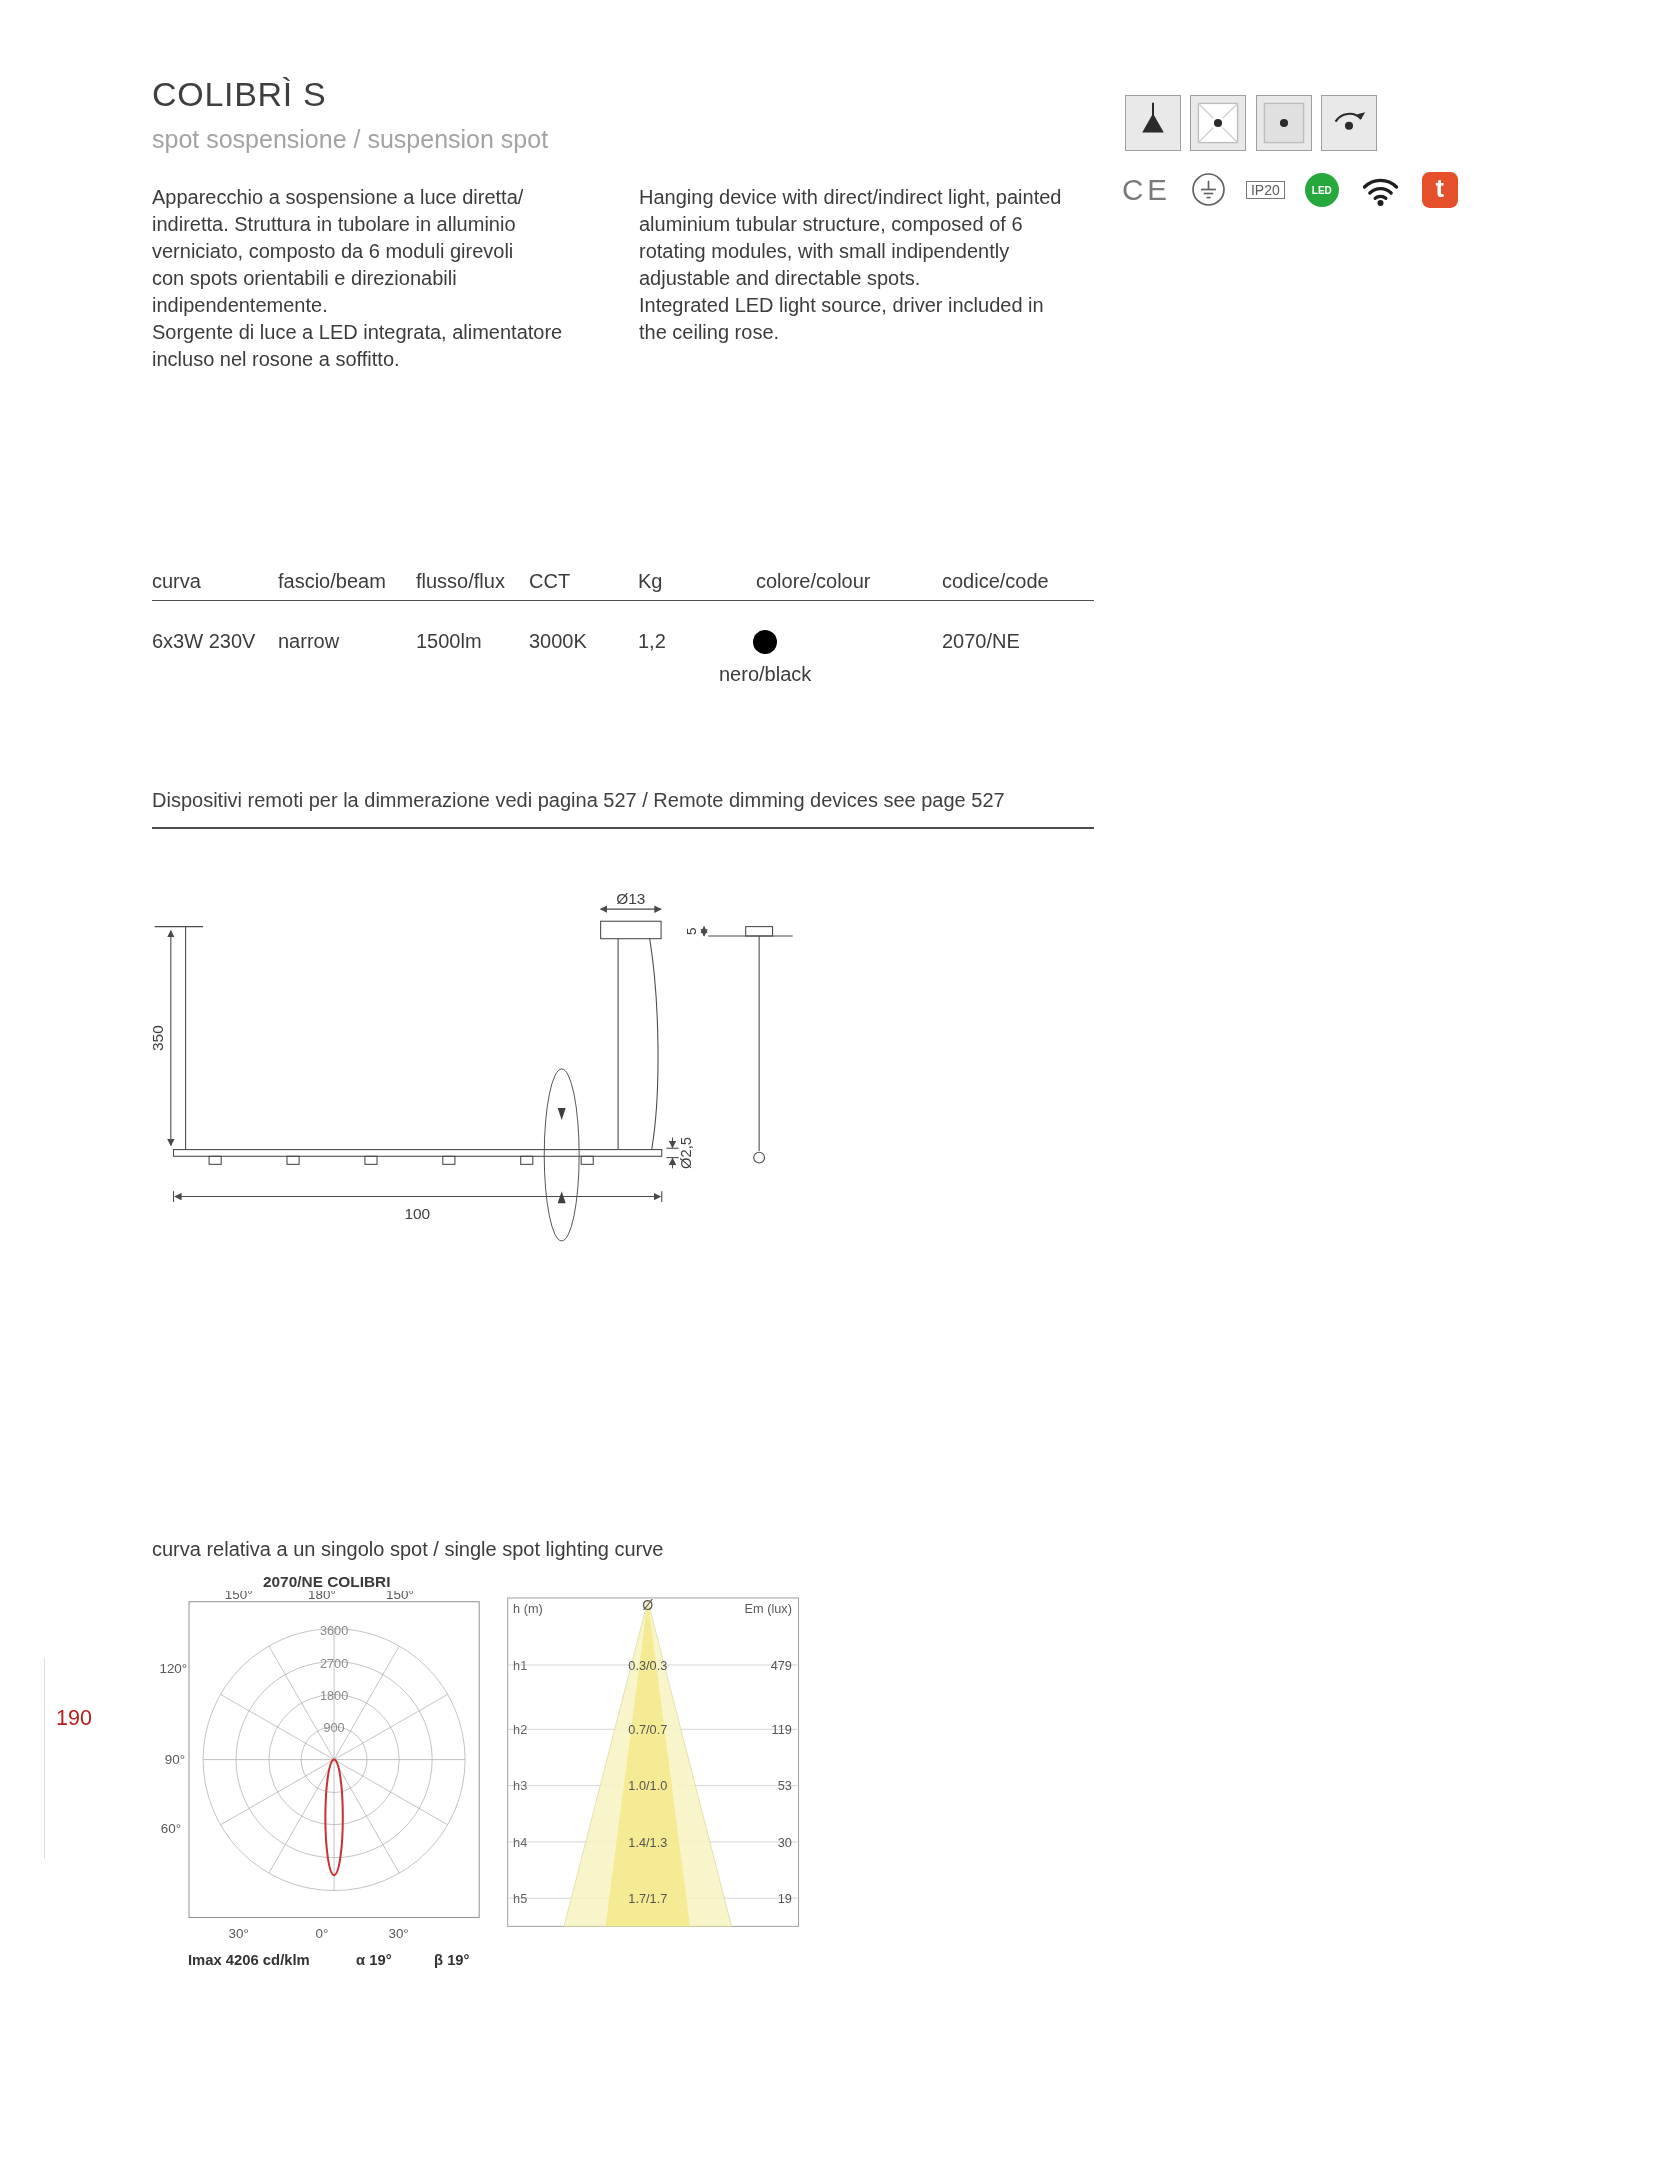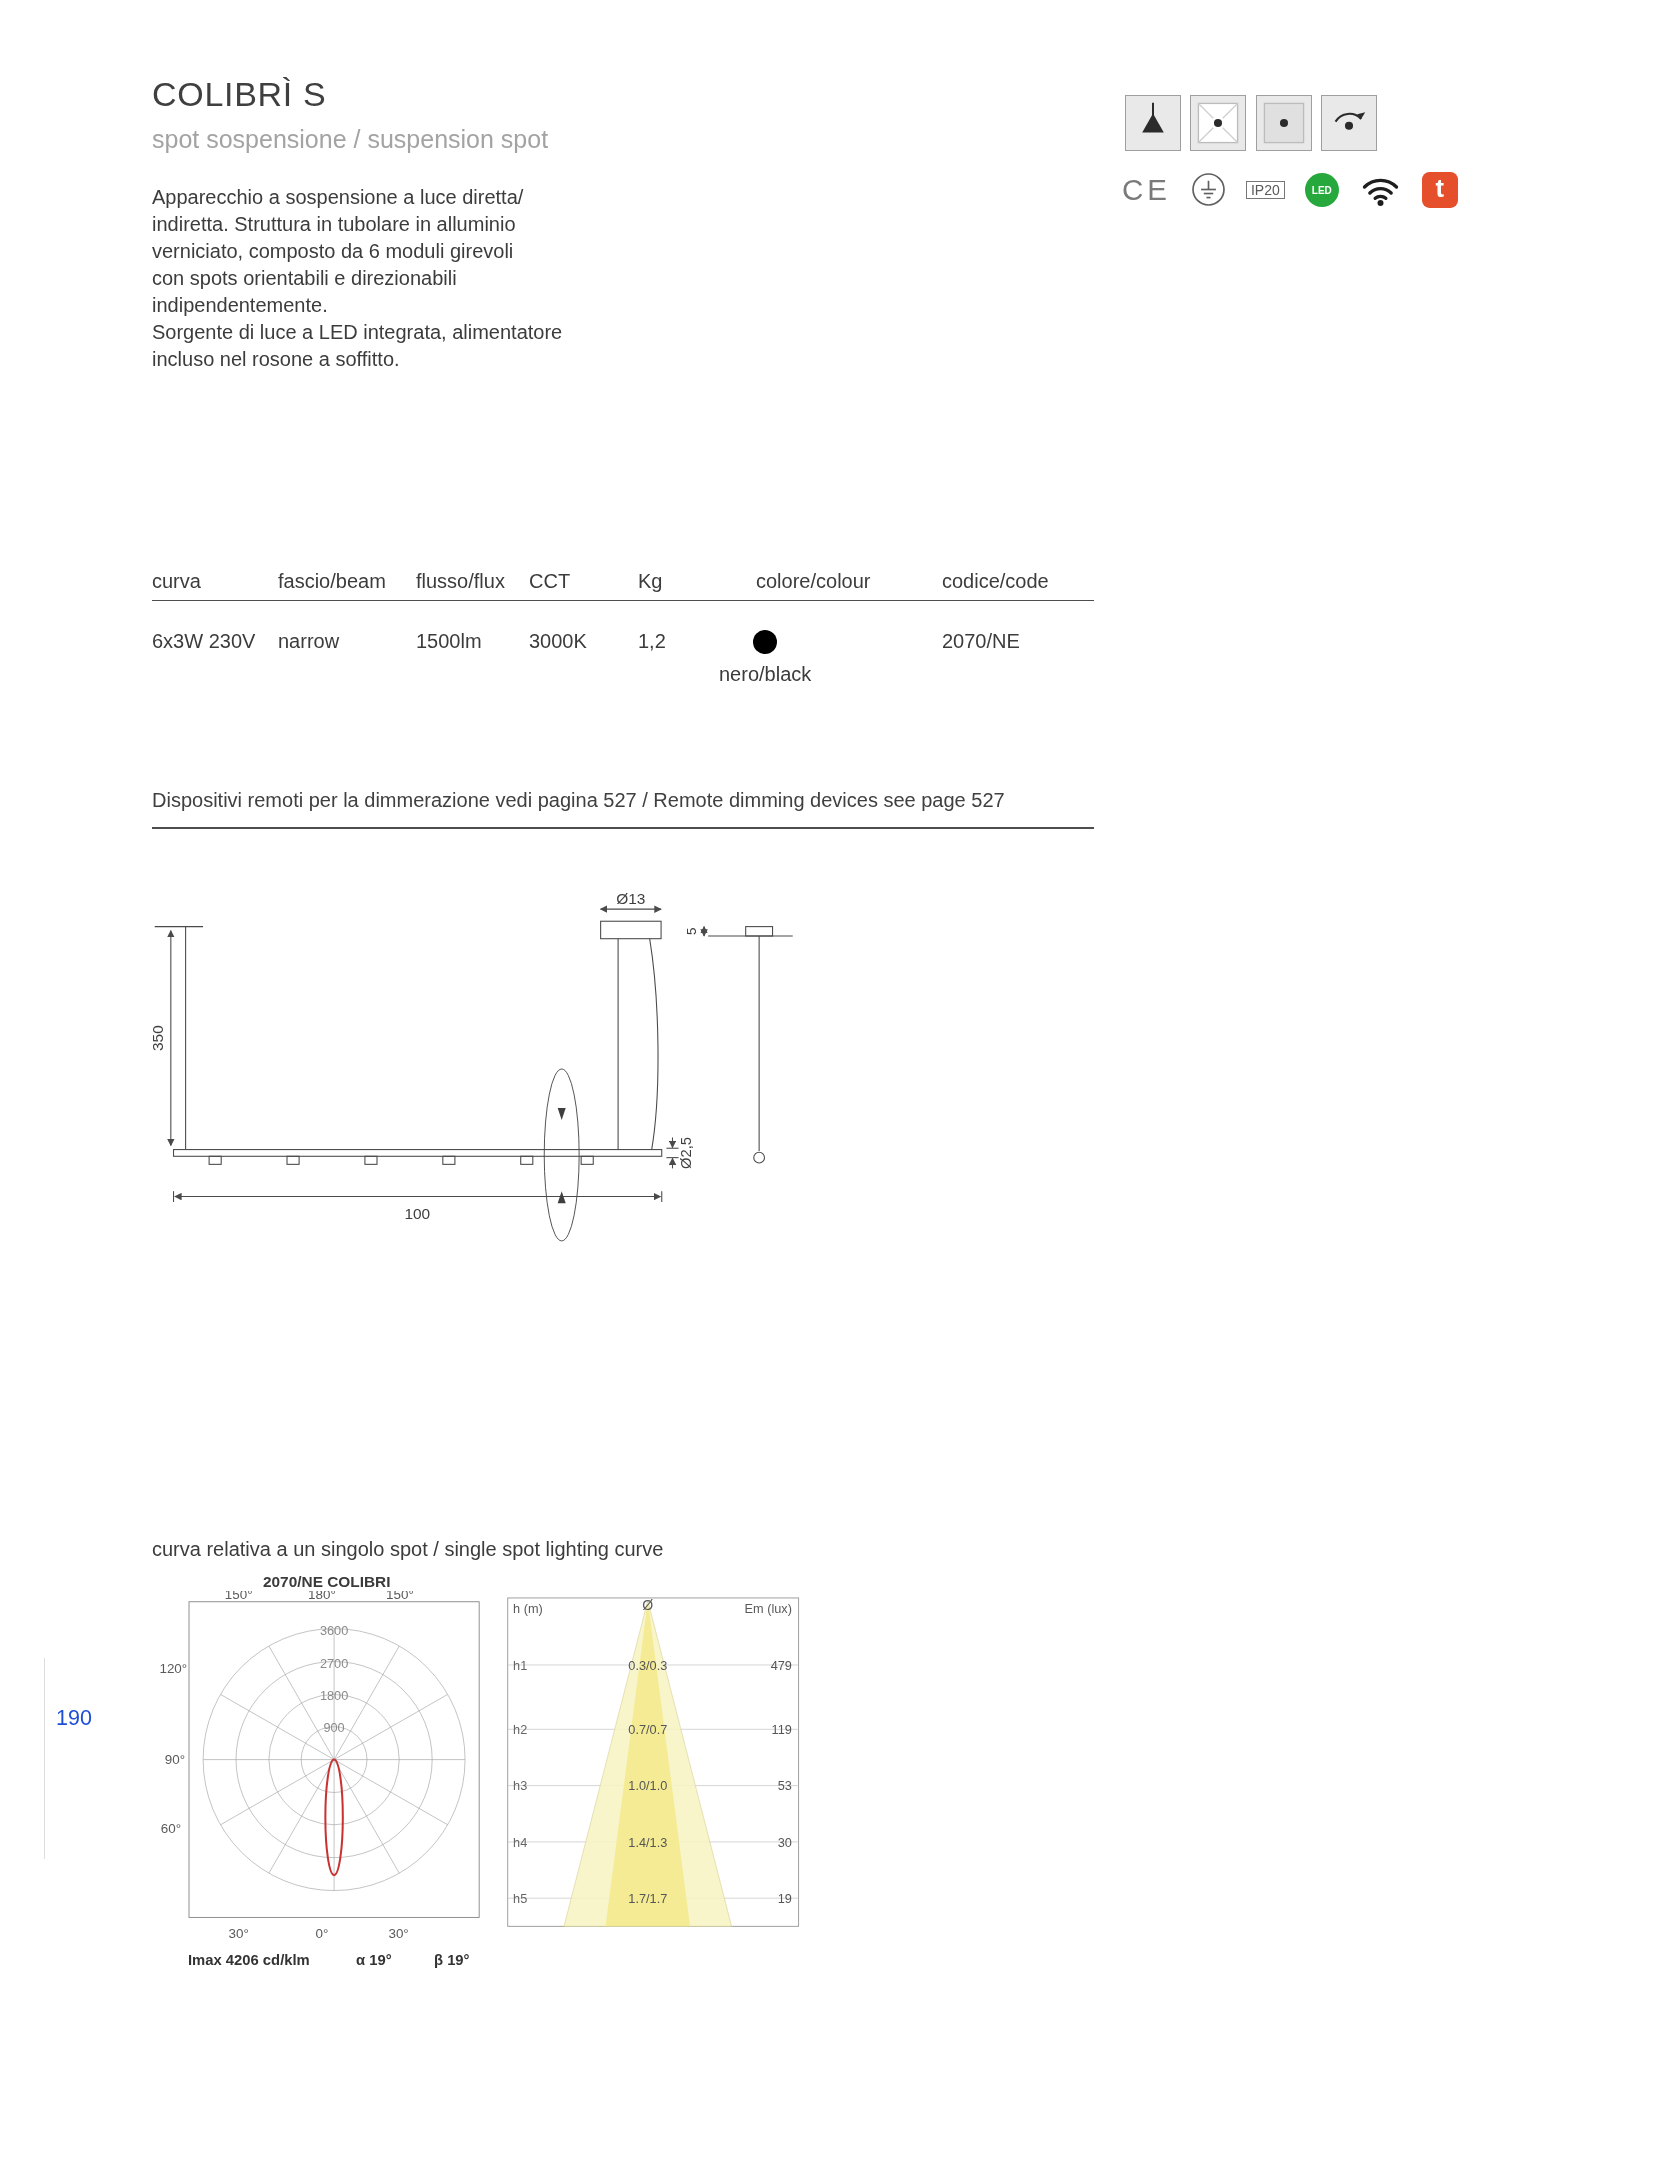--- a/index.html
+++ b/index.html
@@ -35,40 +35,46 @@
 
   .dim-note { left:152px; top:789px; font-size:20px; color:#404040; }
 
   .curve-caption { left:152px; top:1538px; font-size:20px; color:#3c3c3c; }
   .curve-model { left:263px; top:1573px; font-size:15.4px; font-weight:bold; color:#3a3a3a; }
 
   .footer-row { position:absolute; top:1952px; left:188px; width:403px; font-size:14.8px; font-weight:600; color:#333; }
   .footer-row span { position:absolute; top:0; white-space:nowrap; }
   .f-imax{left:0}.f-alpha{left:168px}.f-beta{left:246px}
 
-  .page-number { left:56px; top:1706px; font-size:21.5px; color:#1d4ed8; }
+  .page-number { left:56px; top:1706px; font-size:21.5px; color:#b91c1c; }
   .edge-line { left:44px; top:1658px; width:1.3px; height:201px; background:#dedede; }
 
   svg text { font-family:"Liberation Sans","DejaVu Sans",sans-serif; }
 </style>
 </head>
 <body>
 
 <div class="page">
 
   <div class="abs title">COLIBRÌ S</div>
   <div class="abs subtitle">spot sospensione / suspension spot</div>
 
   <div class="abs para it">Apparecchio a sospensione a luce diretta/
 indiretta. Struttura in tubolare in alluminio
 verniciato, composto da 6 moduli girevoli
 con spots orientabili e direzionabili
 indipendentemente.
 Sorgente di luce a LED integrata, alimentatore
 incluso nel rosone a soffitto.</div>
+  <div class="abs para en">Hanging device with direct/indirect light, painted
+aluminium tubular structure, composed of 6
+rotating modules, with small indipendently
+adjustable and directable spots.
+Integrated LED light source, driver included in
+the ceiling rose.</div>
 
   <div class="abs mount-icons">
     <div class="mount-box">
       <svg width="54" height="54" viewBox="0 0 80 80">
         <line x1="40" y1="10" x2="40" y2="32" stroke="#2b2b2b" stroke-width="3"></line>
         <path d="M40,26 L24,54 L56,54 Z" fill="#2b2b2b"></path>
       </svg>
     </div>
     <div class="mount-box">
       <svg width="54" height="54" viewBox="0 0 80 80">

